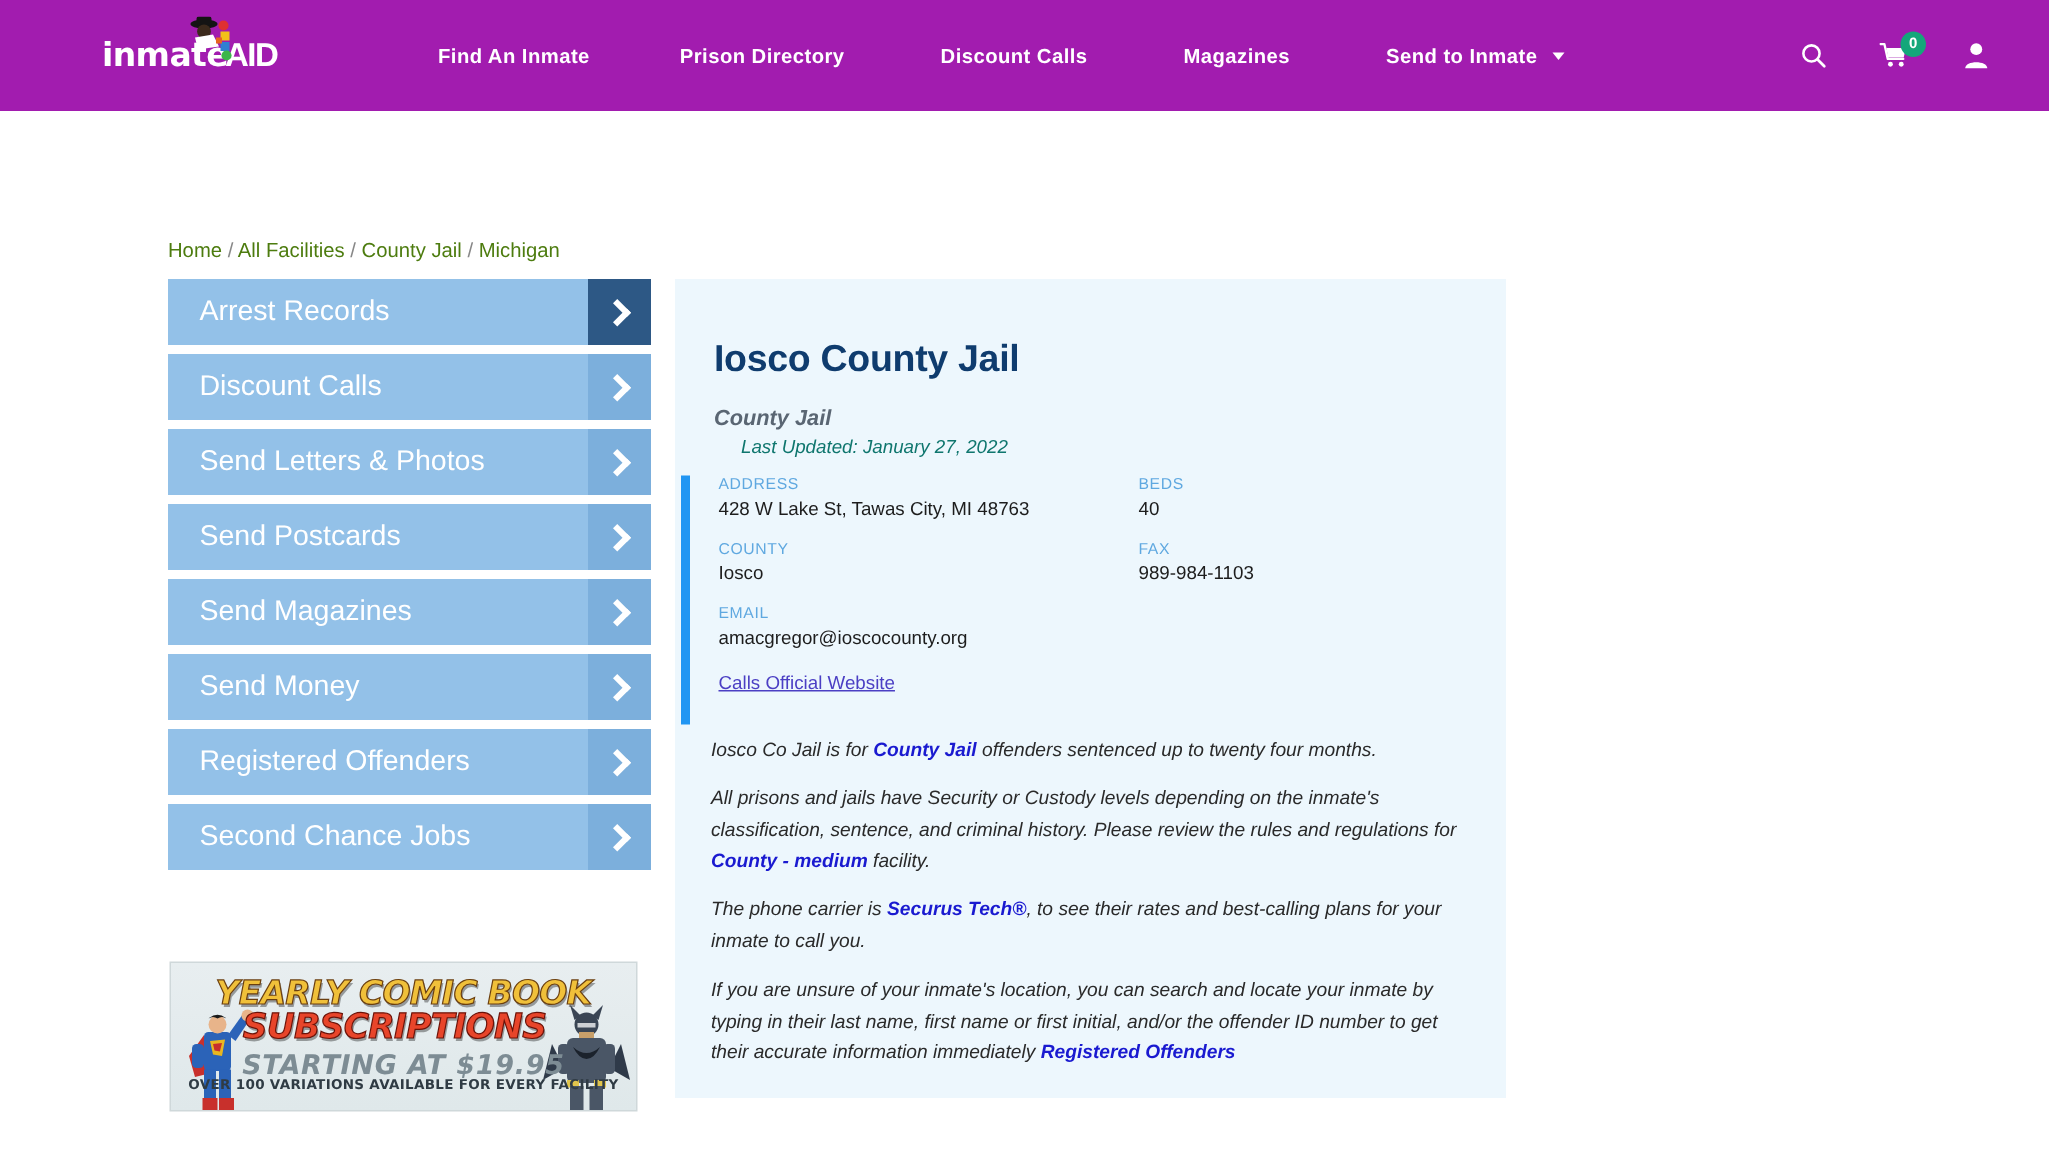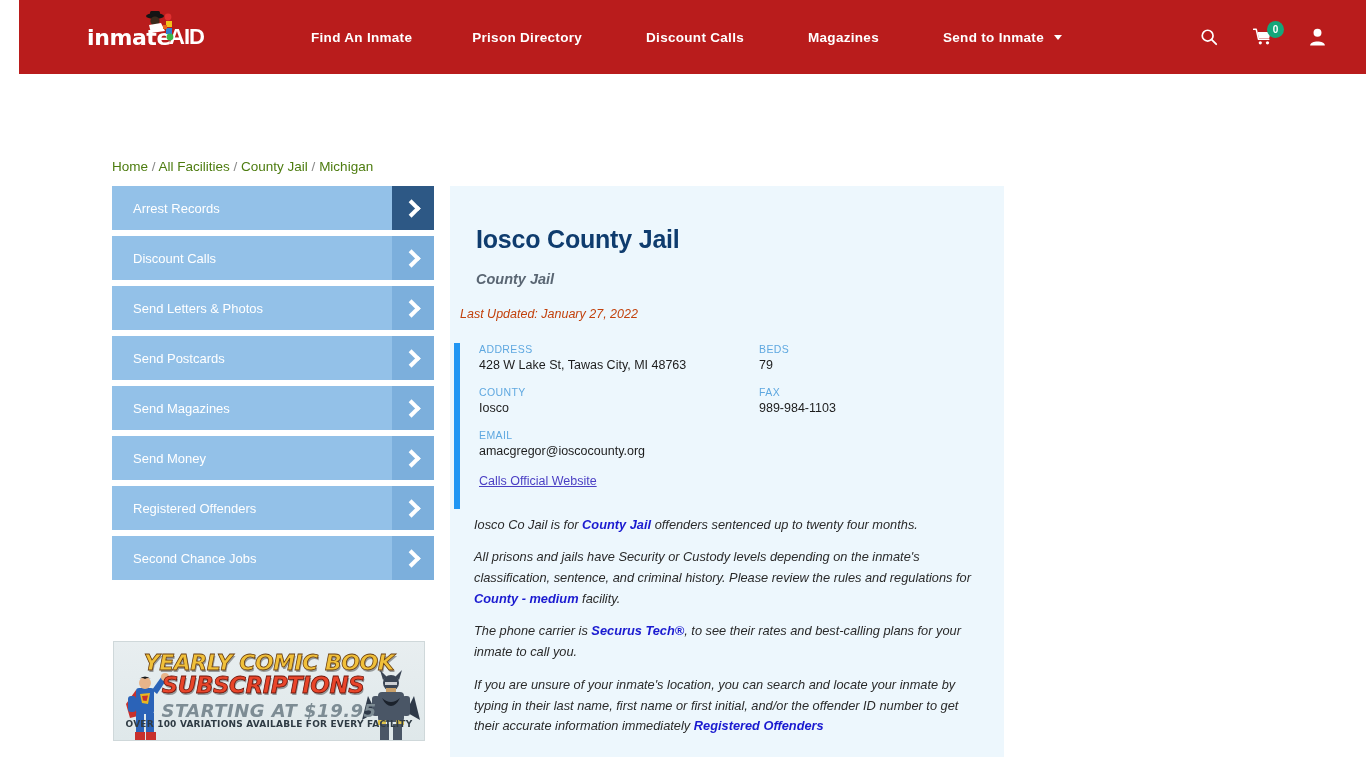--- a/index.html
+++ b/index.html
@@ -7,25 +7,24 @@
     margin: 0; padding: 0;
     width: 1366px; height: 768px;
     overflow: hidden;
     background: #ffffff;
     font-family: "Liberation Sans", sans-serif;
   }
 
   
   .header {
     height: 74px;
-    background: #b91c1c;
+    background: #a21caf;
     display: flex;
     align-items: center;
     position: relative;
-    margin-left: 19px;
   }
   .logo {
     margin-left: 68px;
     width: 126px; height: 40px;
     display: flex; align-items: center;
     position: relative;
   }
   .logo-text {
     font-size: 22px; font-weight: bold; color: #ffffff;
     letter-spacing: -0.4px; font-family: "DejaVu Sans", sans-serif;
@@ -92,21 +91,21 @@
     font-size: 18px; font-weight: bold; color: #111;
     text-decoration: underline; margin-bottom: 16px;
     font-family: "Liberation Sans", sans-serif;
   }
   .side-btn {
     position: relative; height: 44px; margin-bottom: 6px;
     background: #93c1e8; display: flex; align-items: center;
     cursor: pointer; overflow: hidden;
   }
   .side-btn-label {
-    color: #ffffff; font-size: 13px; padding-left: 21px;
+    color: #ffffff; font-size: 19px; padding-left: 21px;
     flex: 1; white-space: nowrap;
   }
   .side-btn-arrow {
     width: 42px; height: 44px; background: #7cafdc;
     display: flex; align-items: center; justify-content: center;
     flex-shrink: 0;
   }
   .side-btn.active .side-btn-arrow { background: #2d5885; }
   .chev {
     display: block; width: 13px; height: 13px;
@@ -163,26 +162,26 @@
   }
   .fac-title {
     font-size: 25px; font-weight: bold; color: #0f3c6e;
     padding-left: 26px; letter-spacing: -0.2px;
   }
   .fac-sub {
     font-size: 14.5px; font-weight: bold; font-style: italic;
     color: #5a6673; padding-left: 26px; margin-top: 3px;
   }
   .fac-updated {
-    font-size: 12.5px; font-style: italic; color: #c2410c;
-    padding-left: 10px; margin-top: 20px;
+    font-size: 12.5px; font-style: italic; color: #0f766e;
+    padding-left: 44px; margin-top: 4px;
   }
 
   .info-wrap {
-    margin-top: 22px; position: relative; padding-left: 29px;
+    margin-top: 12px; position: relative; padding-left: 29px;
   }
   .accent-bar {
     position: absolute; left: 4px; top: 0; width: 6px; height: 166px;
     background: #2196f3;
   }
   .info-grid {
     display: grid; grid-template-columns: 280px 1fr;
     row-gap: 14px;
   }
   .info-label {
@@ -382,21 +381,21 @@
 
       <div class="info-wrap">
         <div class="accent-bar"></div>
         <div class="info-grid">
           <div>
             <div class="info-label">ADDRESS</div>
             <div class="info-value">428 W Lake St, Tawas City, MI 48763</div>
           </div>
           <div>
             <div class="info-label">BEDS</div>
-            <div class="info-value">79</div>
+            <div class="info-value">40</div>
           </div>
           <div>
             <div class="info-label">COUNTY</div>
             <div class="info-value">Iosco</div>
           </div>
           <div>
             <div class="info-label">FAX</div>
             <div class="info-value">989-984-1103</div>
           </div>
           <div>

